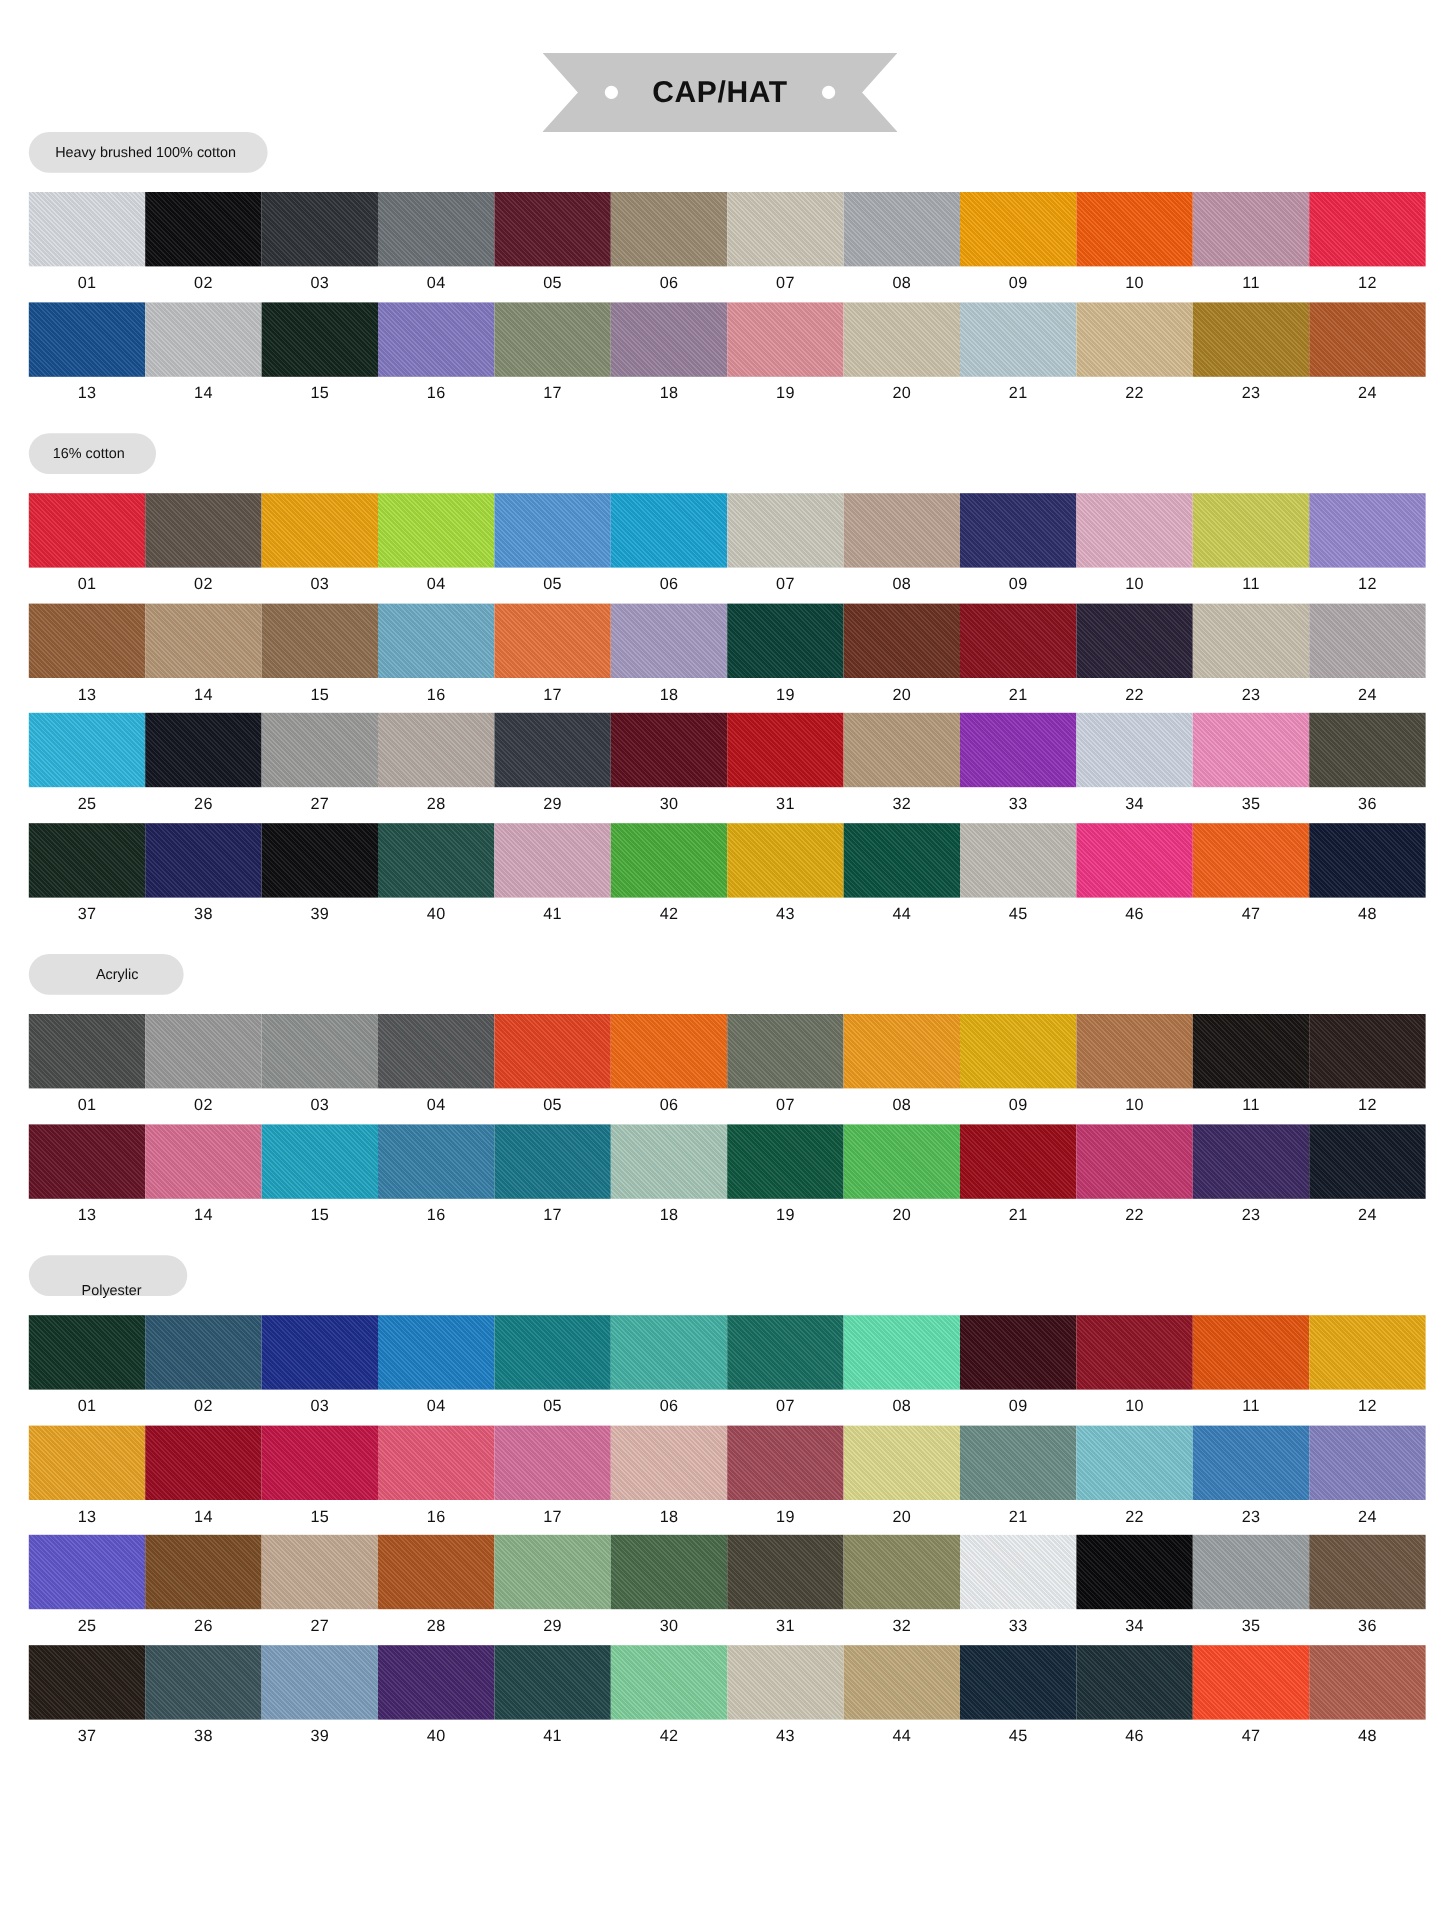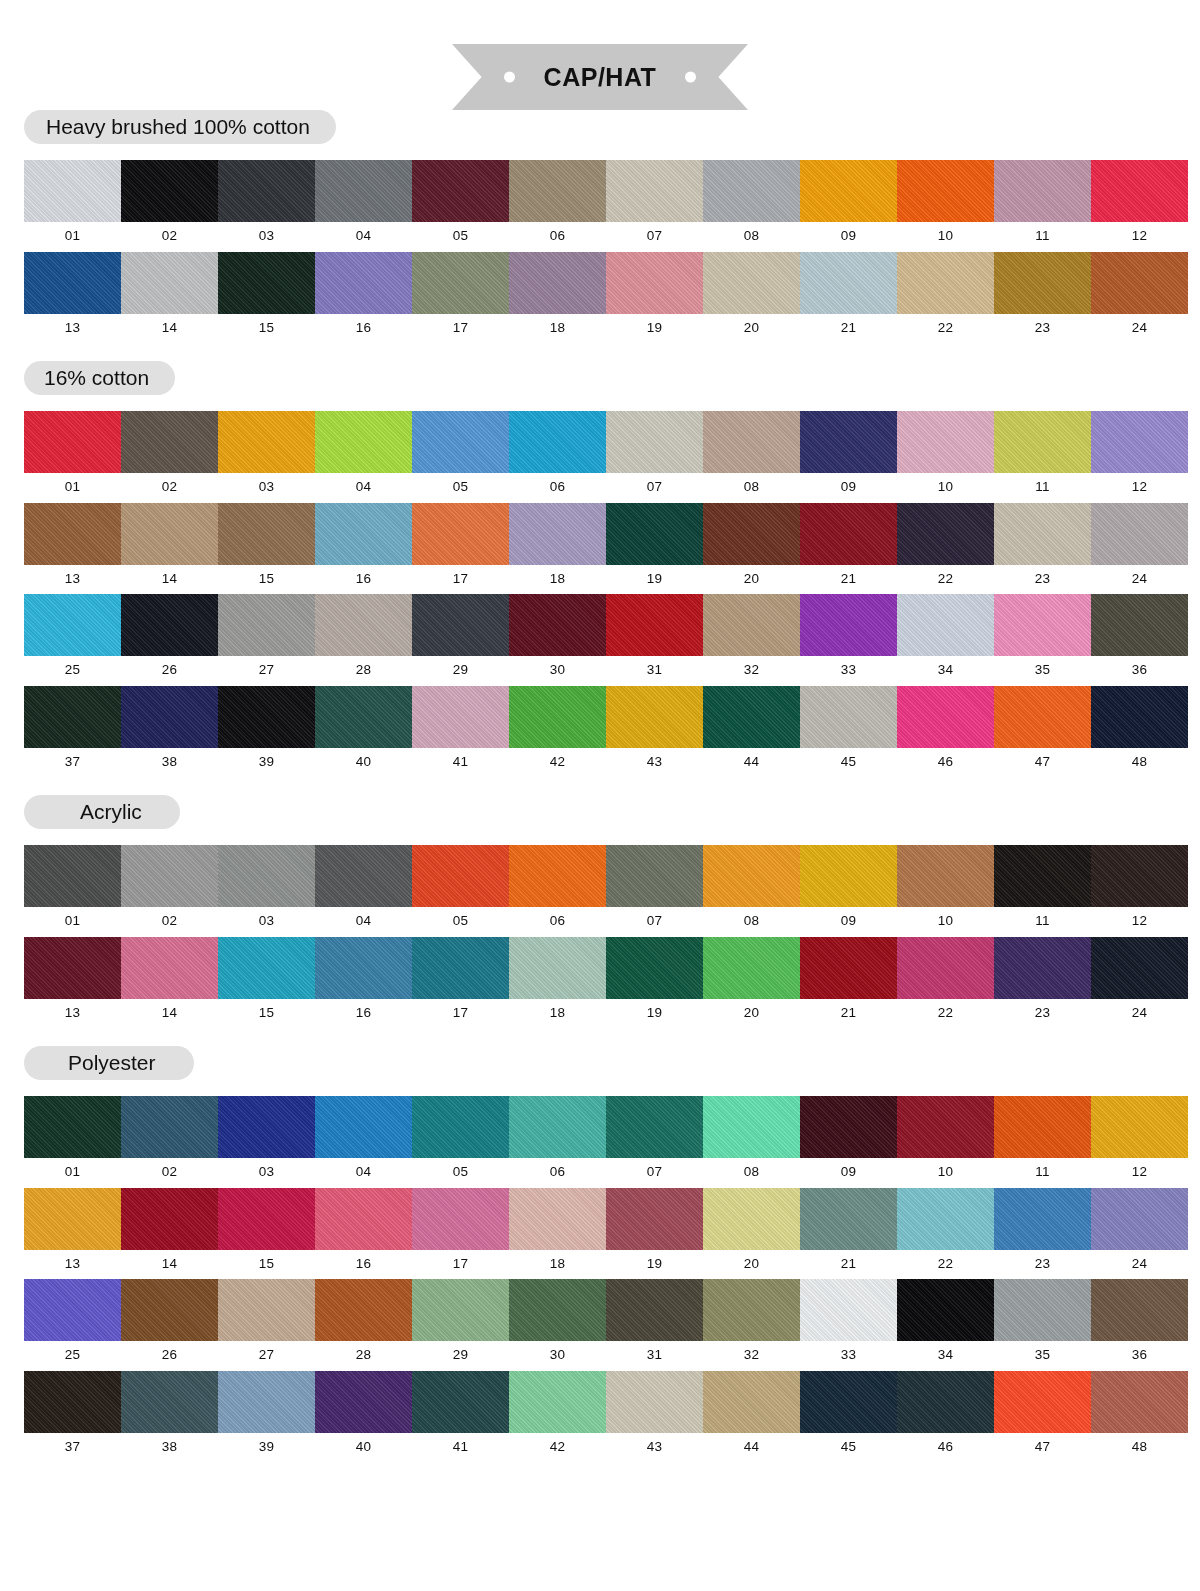--- a/index.html
+++ b/index.html
@@ -59,21 +59,21 @@
   .sheet {
     padding: 0 24px;
   }
   .section { margin-top: 0; }
   .section-header {
     display: inline-block;
     background: #e0e0e0;
     border-radius: 17px;
     height: 34px;
     line-height: 34px;
-    font-size: 21px;
+    font-size: 12px;
     color: #111111;
     white-space: nowrap;
     margin-bottom: 16px;
   }
 
   
   .grid {
     display: grid;
     grid-template-columns: repeat(12, 1fr);
     column-gap: 0px;
@@ -513,21 +513,21 @@
         <div class="cell">
           <div class="swatch" style="background: rgb(61, 42, 98);"></div>
           <div class="cell-label">23</div>
         </div>
         <div class="cell">
           <div class="swatch" style="background: rgb(20, 26, 40);"></div>
           <div class="cell-label">24</div>
         </div>
       </div></div>
     <div class="sec-gap"></div>
-    <div class="section"><div class="section-header" style="padding: 0px 38px 0px 44px;">Polyester</div><div class="grid">
+    <div class="section"><div class="section-header" style="padding: 12px 38px 0px 44px;">Polyester</div><div class="grid">
         <div class="cell">
           <div class="swatch" style="background: rgb(17, 53, 38);"></div>
           <div class="cell-label">01</div>
         </div>
         <div class="cell">
           <div class="swatch" style="background: rgb(46, 88, 112);"></div>
           <div class="cell-label">02</div>
         </div>
         <div class="cell">
           <div class="swatch" style="background: rgb(30, 46, 140);"></div>

